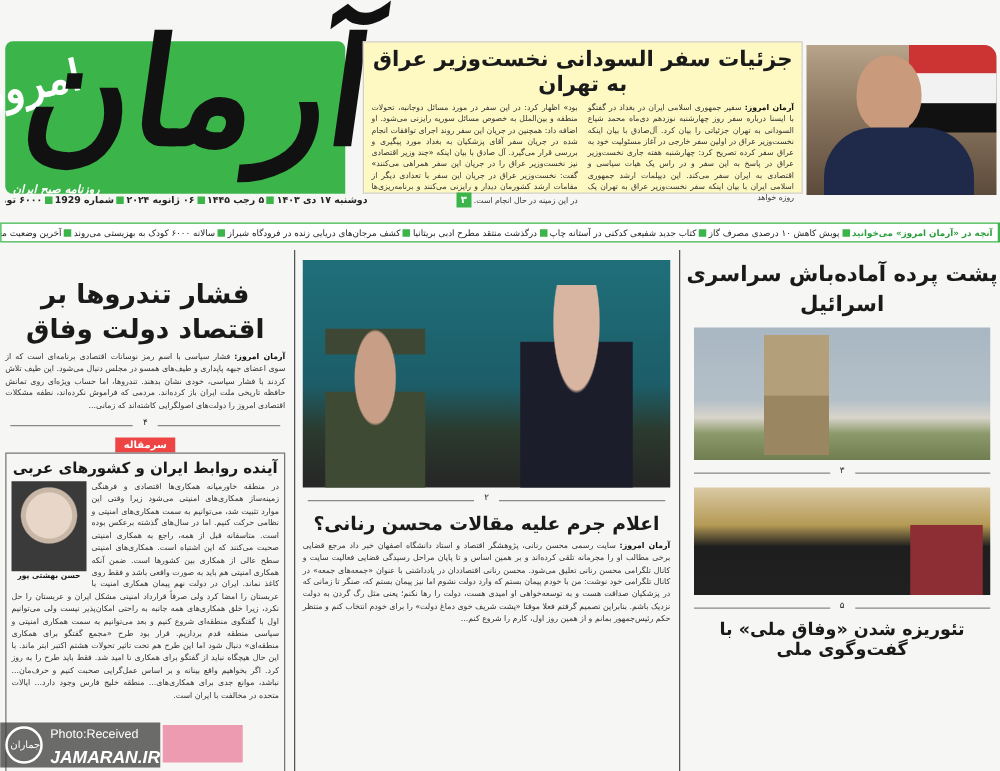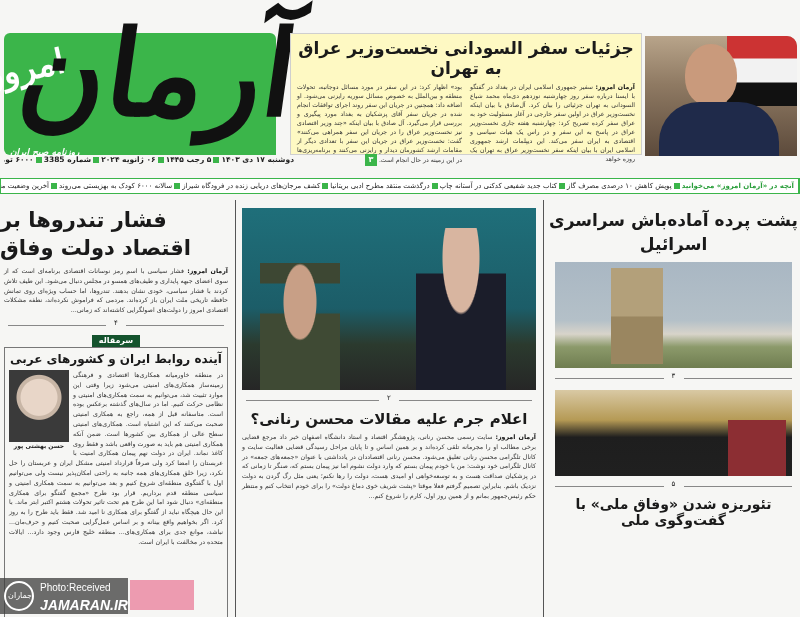--- a/index.html
+++ b/index.html
@@ -27,26 +27,26 @@
 
   
   .ticker { position: absolute; left: 0; top: 178px; width: 800px; height: 16px; border: 1px solid #3bb54a; border-right: 2px solid #3bb54a; background: #fff; font-size: 7px; line-height: 14px; padding: 0 4px; white-space: nowrap; overflow: hidden; text-align: right; }
   .ticker .lead { color: #2a9e3b; font-weight: bold; }
   .ticker .sq { display: inline-block; width: 6px; height: 6px; background: #3bb54a; margin: 0 2px; vertical-align: middle; }
 
   .vrule { position: absolute; top: 200px; width: 1px; height: 417px; background: #555; }
 
   
   .left-col { position: absolute; left: 0; top: 200px; width: 232px; height: 417px; }
-  .left-col h2 { font-size: 21px; font-weight: bold; text-align: left; line-height: 28px; letter-spacing: -0.5px; margin-top: 6px; }
+  .left-col h2 { font-size: 21px; font-weight: bold; text-align: center; line-height: 28px; letter-spacing: -0.5px; margin-top: 21px; }
   .body-text { font-size: 6.3px; line-height: 9.8px; text-align: justify; color: #333; padding: 0 4px; }
   .sep { position: relative; height: 12px; margin: 4px 8px; }
   .sep::before { content: ""; position: absolute; left: 0; right: 0; top: 6px; height: 1px; background: #888; }
   .sep span { position: relative; background: #f6f6f4; padding: 0 6px; font-size: 7px; display: block; width: 20px; margin: 0 auto; text-align: center; }
-  .editorial-tag { display: block; width: 48px; margin: 0 auto; background: #14532d; color: #fff; font-size: 8px; font-weight: bold; text-align: center; height: 12px; line-height: 12px; }
+  .editorial-tag { display: block; width: 48px; margin: 0 auto; background: #ef4444; color: #fff; font-size: 8px; font-weight: bold; text-align: center; height: 12px; line-height: 12px; }
   .editorial { margin: 0 4px; border: 1px solid #777; height: 318px; padding: 4px; position: relative; overflow: hidden; }
   .editorial h3 { font-size: 12px; font-weight: bold; text-align: center; margin-bottom: 4px; }
   .editorial .photo { float: left; width: 60px; height: 72px; margin: 0 4px 2px 0; background: radial-gradient(circle at 50% 38%, #e8d6c8 0 18px, #c8b6a6 19px 22px, #3a3a3a 23px); }
   .editorial .caption { float: left; clear: left; width: 60px; font-size: 6px; font-weight: bold; text-align: center; margin-right: 4px; margin-top: -2px; }
   .watermark { position: absolute; left: 0; top: 578px; width: 128px; height: 36px; background: rgba(60,60,60,0.75); color: #fff; direction: ltr; }
   .watermark .wm-logo { position: absolute; left: 4px; top: 3px; width: 30px; height: 30px; border: 2px solid #fff; border-radius: 50%; font-size: 8px; text-align: right; line-height: 26px; }
   .watermark .wm1 { position: absolute; left: 40px; top: 4px; font-size: 10px; font-family: "Liberation Sans", sans-serif; }
   .watermark .wm2 { position: absolute; left: 40px; top: 19px; font-size: 14px; font-family: "Liberation Sans", sans-serif; font-weight: bold; font-style: italic; }
 
   
@@ -72,21 +72,21 @@
 
 <div class="page">
 
   <div class="masthead">
     <div class="mast-green"></div>
     <div class="mast-sub">امروز</div>
     <div class="mast-tag">روزنامه صبح ایران</div>
     <div class="mast-logo">آرمان</div>
   </div>
   <div class="dateline">
-    <span>دوشنبه ۱۷ دی ۱۴۰۳</span><span class="sq"></span><span>۵ رجب ۱۴۴۵</span><span class="sq"></span><span>۰۶ ژانویه ۲۰۲۴</span><span class="sq"></span><span>شماره 3385</span><span class="sq"></span><span>۶۰۰۰ تومان</span>
+    <span>دوشنبه ۱۷ دی ۱۴۰۳</span><span class="sq"></span><span>۵ رجب ۱۴۴۵</span><span class="sq"></span><span>۰۶ ژانویه ۲۰۲۴</span><span class="sq"></span><span>شماره 1929</span><span class="sq"></span><span>۶۰۰۰ تومان</span>
   </div>
 
   <div class="top-story">
     <h1>جزئیات سفر السودانی نخست‌وزیر عراق به تهران</h1>
     <div class="top-cols">
       <div class="col"><span class="lead-name">آرمان امروز:</span> <span>سفیر جمهوری اسلامی ایران در بغداد در گفتگو با ایسنا درباره سفر روز چهارشنبه نوزدهم دی‌ماه محمد شیاع السودانی به تهران جزئیاتی را بیان کرد. آل‌صادق با بیان اینکه نخست‌وزیر عراق در اولین سفر خارجی در آغاز مسئولیت خود به عراق سفر کرده تصریح کرد: چهارشنبه هفته جاری نخست‌وزیر عراق در پاسخ به این سفر و در راس یک هیات سیاسی و اقتصادی به ایران سفر می‌کند. این دیپلمات ارشد جمهوری اسلامی ایران با بیان اینکه سفر نخست‌وزیر عراق به تهران یک روزه خواهد</span></div>
       <div class="col"><span>بود» اظهار کرد: در این سفر در مورد مسائل دوجانبه، تحولات منطقه و بین‌الملل به خصوص مسائل سوریه رایزنی می‌شود. او اضافه داد: همچنین در جریان این سفر روند اجرای توافقات انجام شده در جریان سفر آقای پزشکیان به بغداد مورد پیگیری و بررسی قرار می‌گیرد. آل صادق با بیان اینکه «چند وزیر اقتصادی نیز نخست‌وزیر عراق را در جریان این سفر همراهی می‌کنند» گفت: نخست‌وزیر عراق در جریان این سفر با تعدادی دیگر از مقامات ارشد کشورمان دیدار و رایزنی می‌کنند و برنامه‌ریزی‌ها در این زمینه در حال انجام است.</span> <span class="page-num">۳</span></div>
     </div>
   </div>
   <div class="top-photo">

